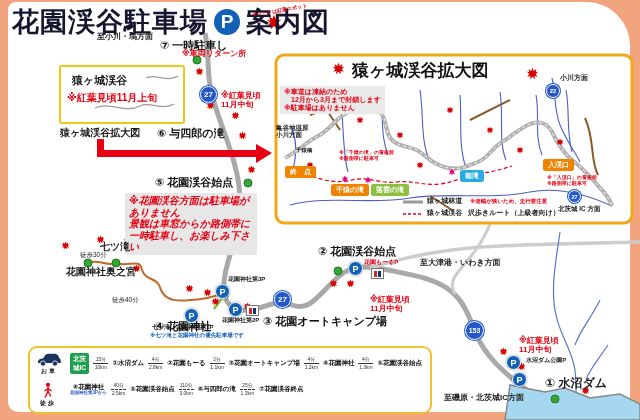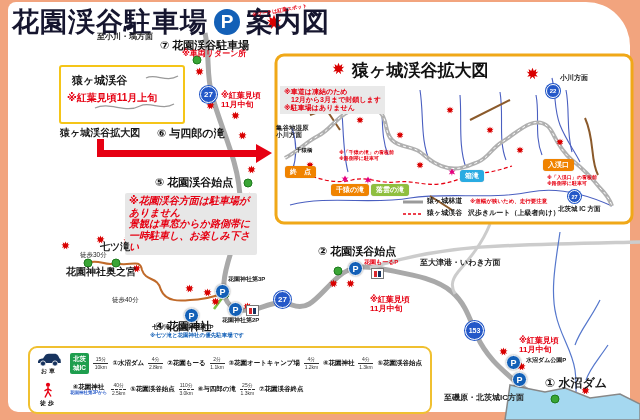--- a/index.html
+++ b/index.html
@@ -180,21 +180,21 @@
   </svg>
 
   <div id="title">
     <span class="t1">花園渓谷駐車場</span>
     <span class="pball">P</span>
     <span class="t2">案内図</span>
   </div>
   <div id="titleLeafNote" class="lbl">※マークは紅葉スポット</div>
 
   <div class="lbl dest" style="left:97px;top:32px;">至小川・塙方面</div>
-  <div class="lbl pt" style="left:160px;top:39px;">⑦ 花園渓谷駐車場</div>
+  <div class="lbl pt" style="left:160px;top:39px;">⑦ 一時駐車し</div>
   <div class="lbl red" style="left:182px;top:49px;font-size:8px;">※車両リターン所</div>
   <div class="shield" style="left:200px;top:86px;width:15px;height:15px;font-size:8px;">27</div>
   <div class="lbl red pre" style="left:221px;top:91px;font-size:8px;">※紅葉見頃
 11月中旬</div>
 
   <div class="lbl" style="left:72px;top:74px;font-size:11px;">猿ヶ城渓谷</div>
   <div class="lbl red" style="left:67px;top:92px;font-size:10px;">※紅葉見頃11月上旬</div>
 
   <div class="lbl" style="left:60px;top:127px;font-size:10px;">猿ヶ城渓谷拡大図</div>
   <div class="lbl pt" style="left:157px;top:127px;">⑥ 与四郎の滝</div>
@@ -219,20 +219,21 @@
   <div class="wc" style="left:246px;top:305px;">
       <i class="f"></i>
       <i class="m"></i>
     </div>
   <div class="lbl" style="left:222px;top:317px;font-size:6px;">花園神社第2P</div>
   <div class="pic" style="left:184px;top:308px;">P</div>
   <div class="lbl" style="left:152px;top:324px;font-size:6px;">七ツ滝・花園神社第1P</div>
   <div class="lbl blue" style="left:150px;top:332px;font-size:5.5px;">※七ツ滝と花園神社の優先駐車場です</div>
 
   <div class="shield" style="left:274px;top:291px;width:15px;height:15px;font-size:8px;">27</div>
+  <div class="lbl pt" style="left:263px;top:315px;">③ 花園オートキャンプ場</div>
 
   <div class="lbl pt" style="left:318px;top:245px;">② 花園渓谷始点</div>
   <div class="pic" style="left:348px;top:261px;">P</div>
   <div class="lbl red" style="left:364px;top:259px;font-size:6px;">花園もーるP</div>
   <div class="wc" style="left:371px;top:268px;">
       <i class="f"></i>
       <i class="m"></i>
     </div>
 
   <div class="lbl dest" style="left:420px;top:258px;">至大津港・いわき方面</div>

